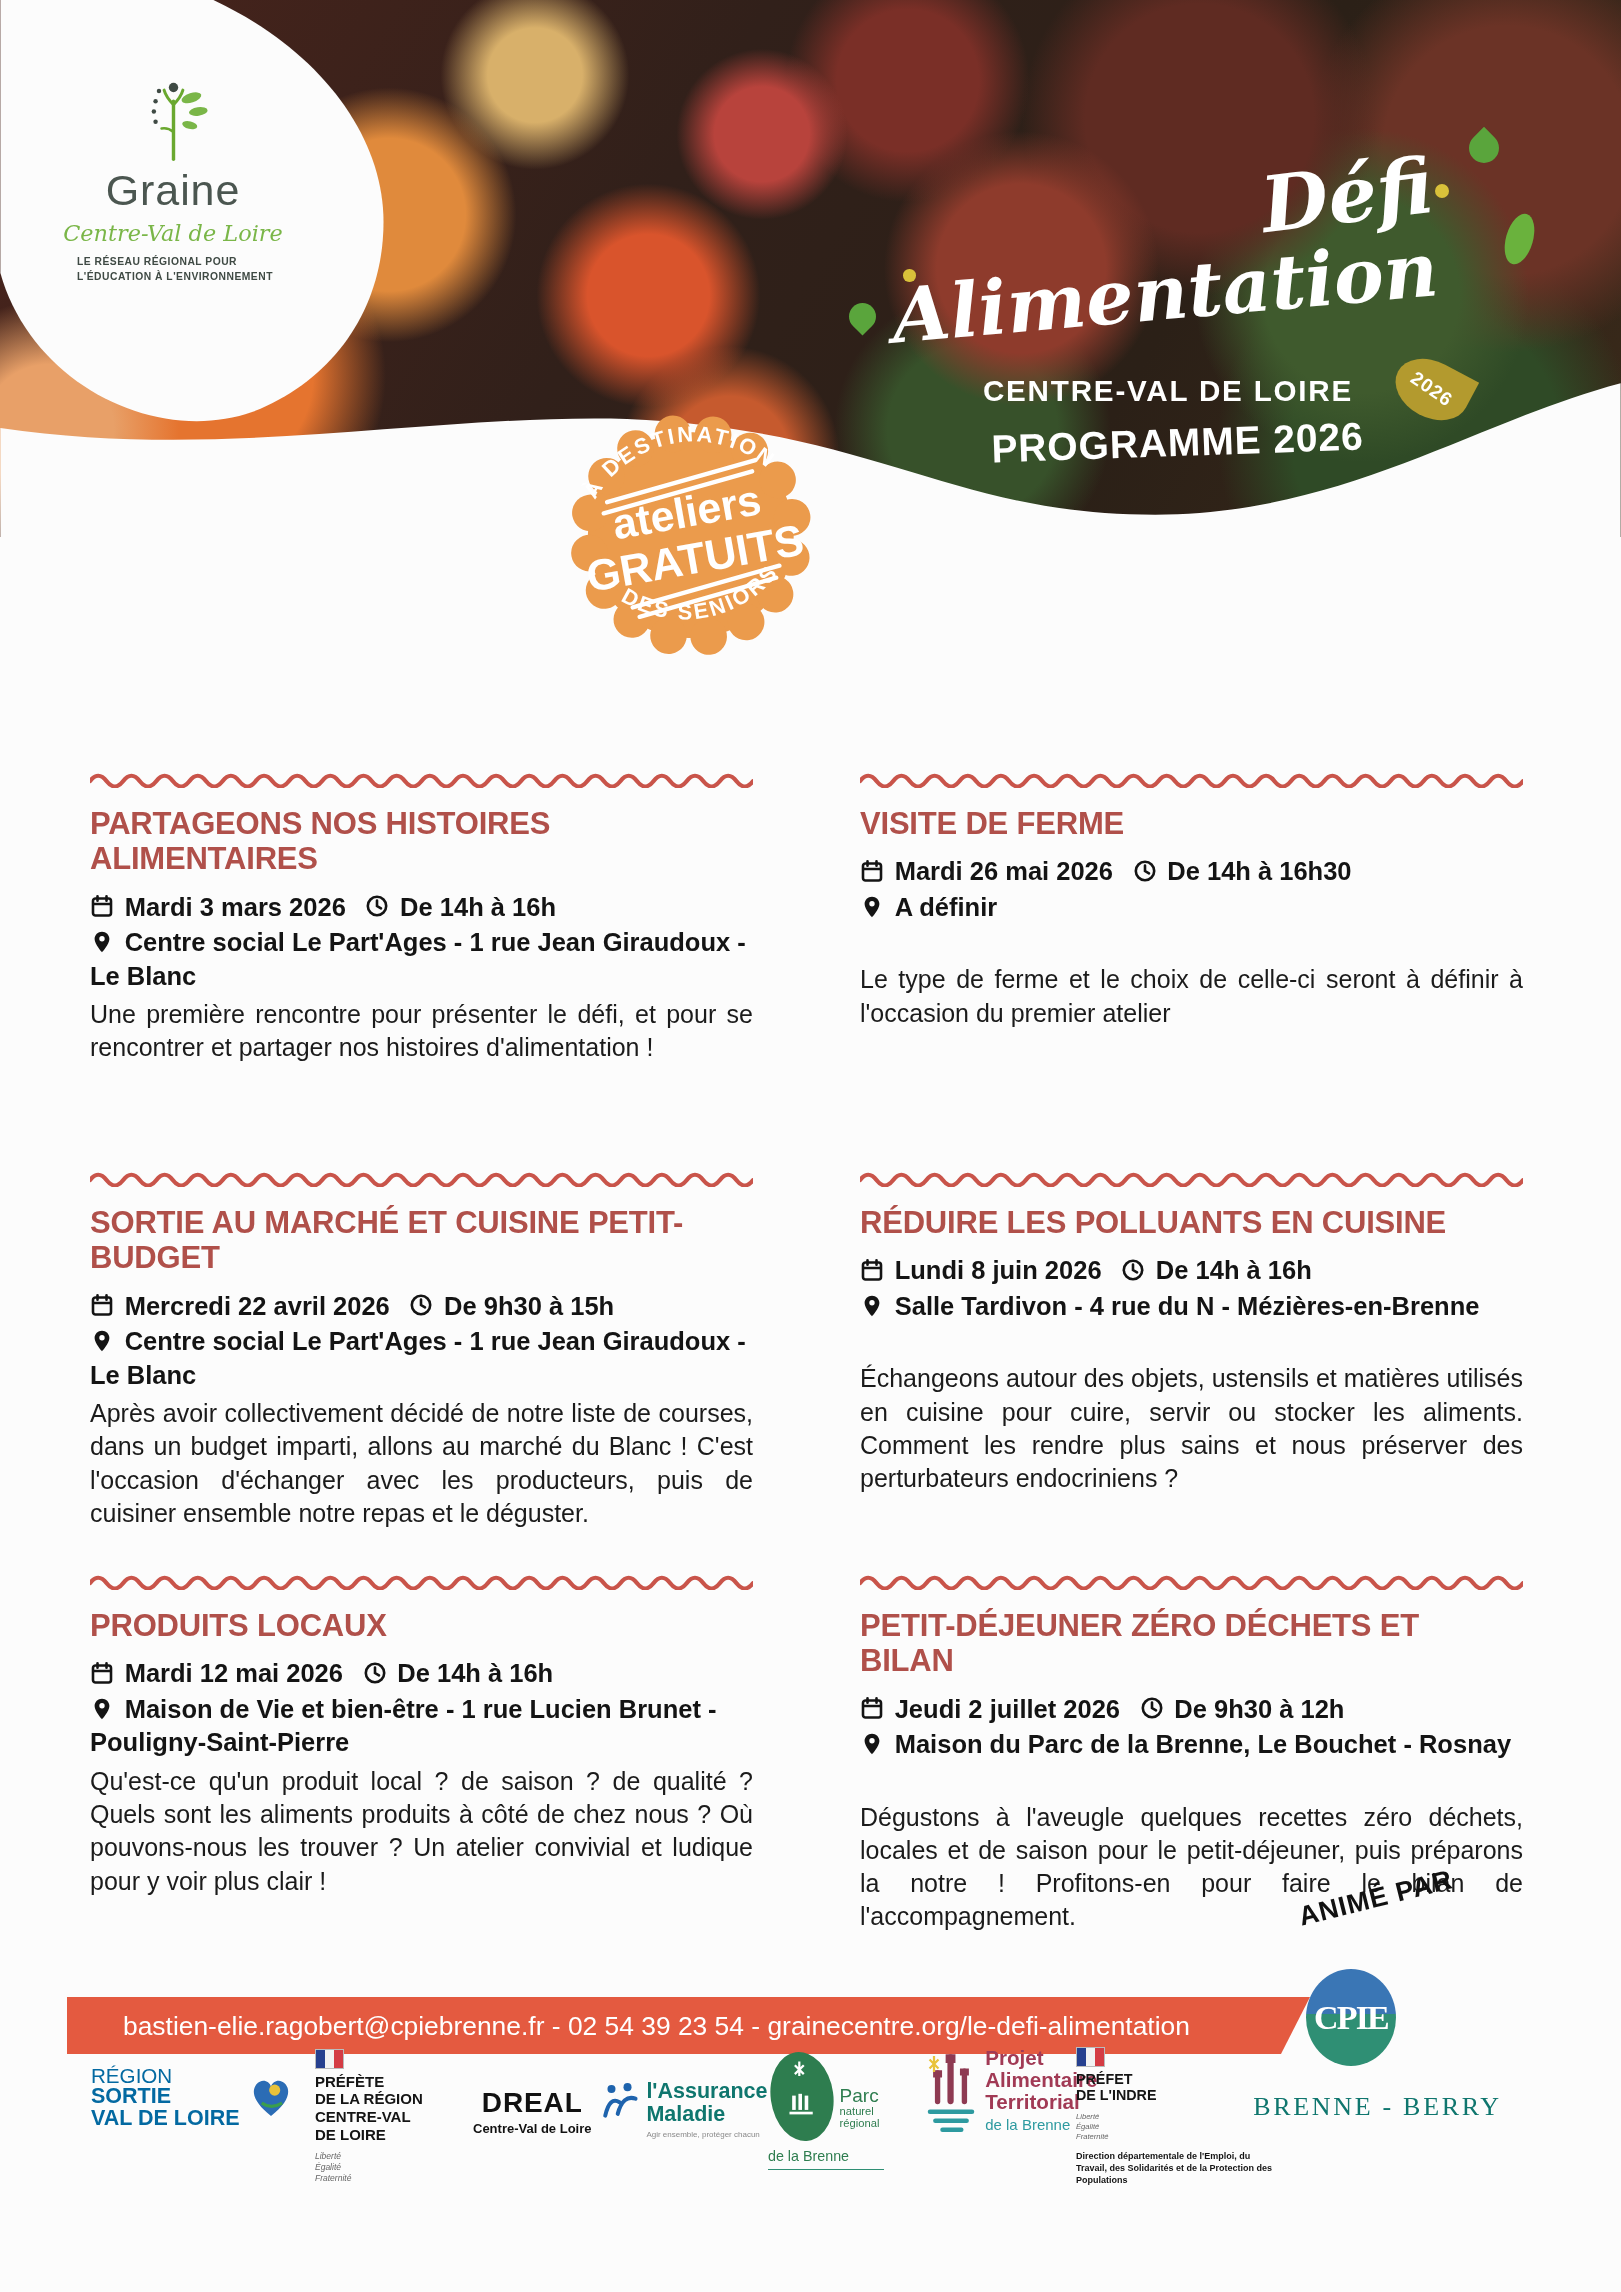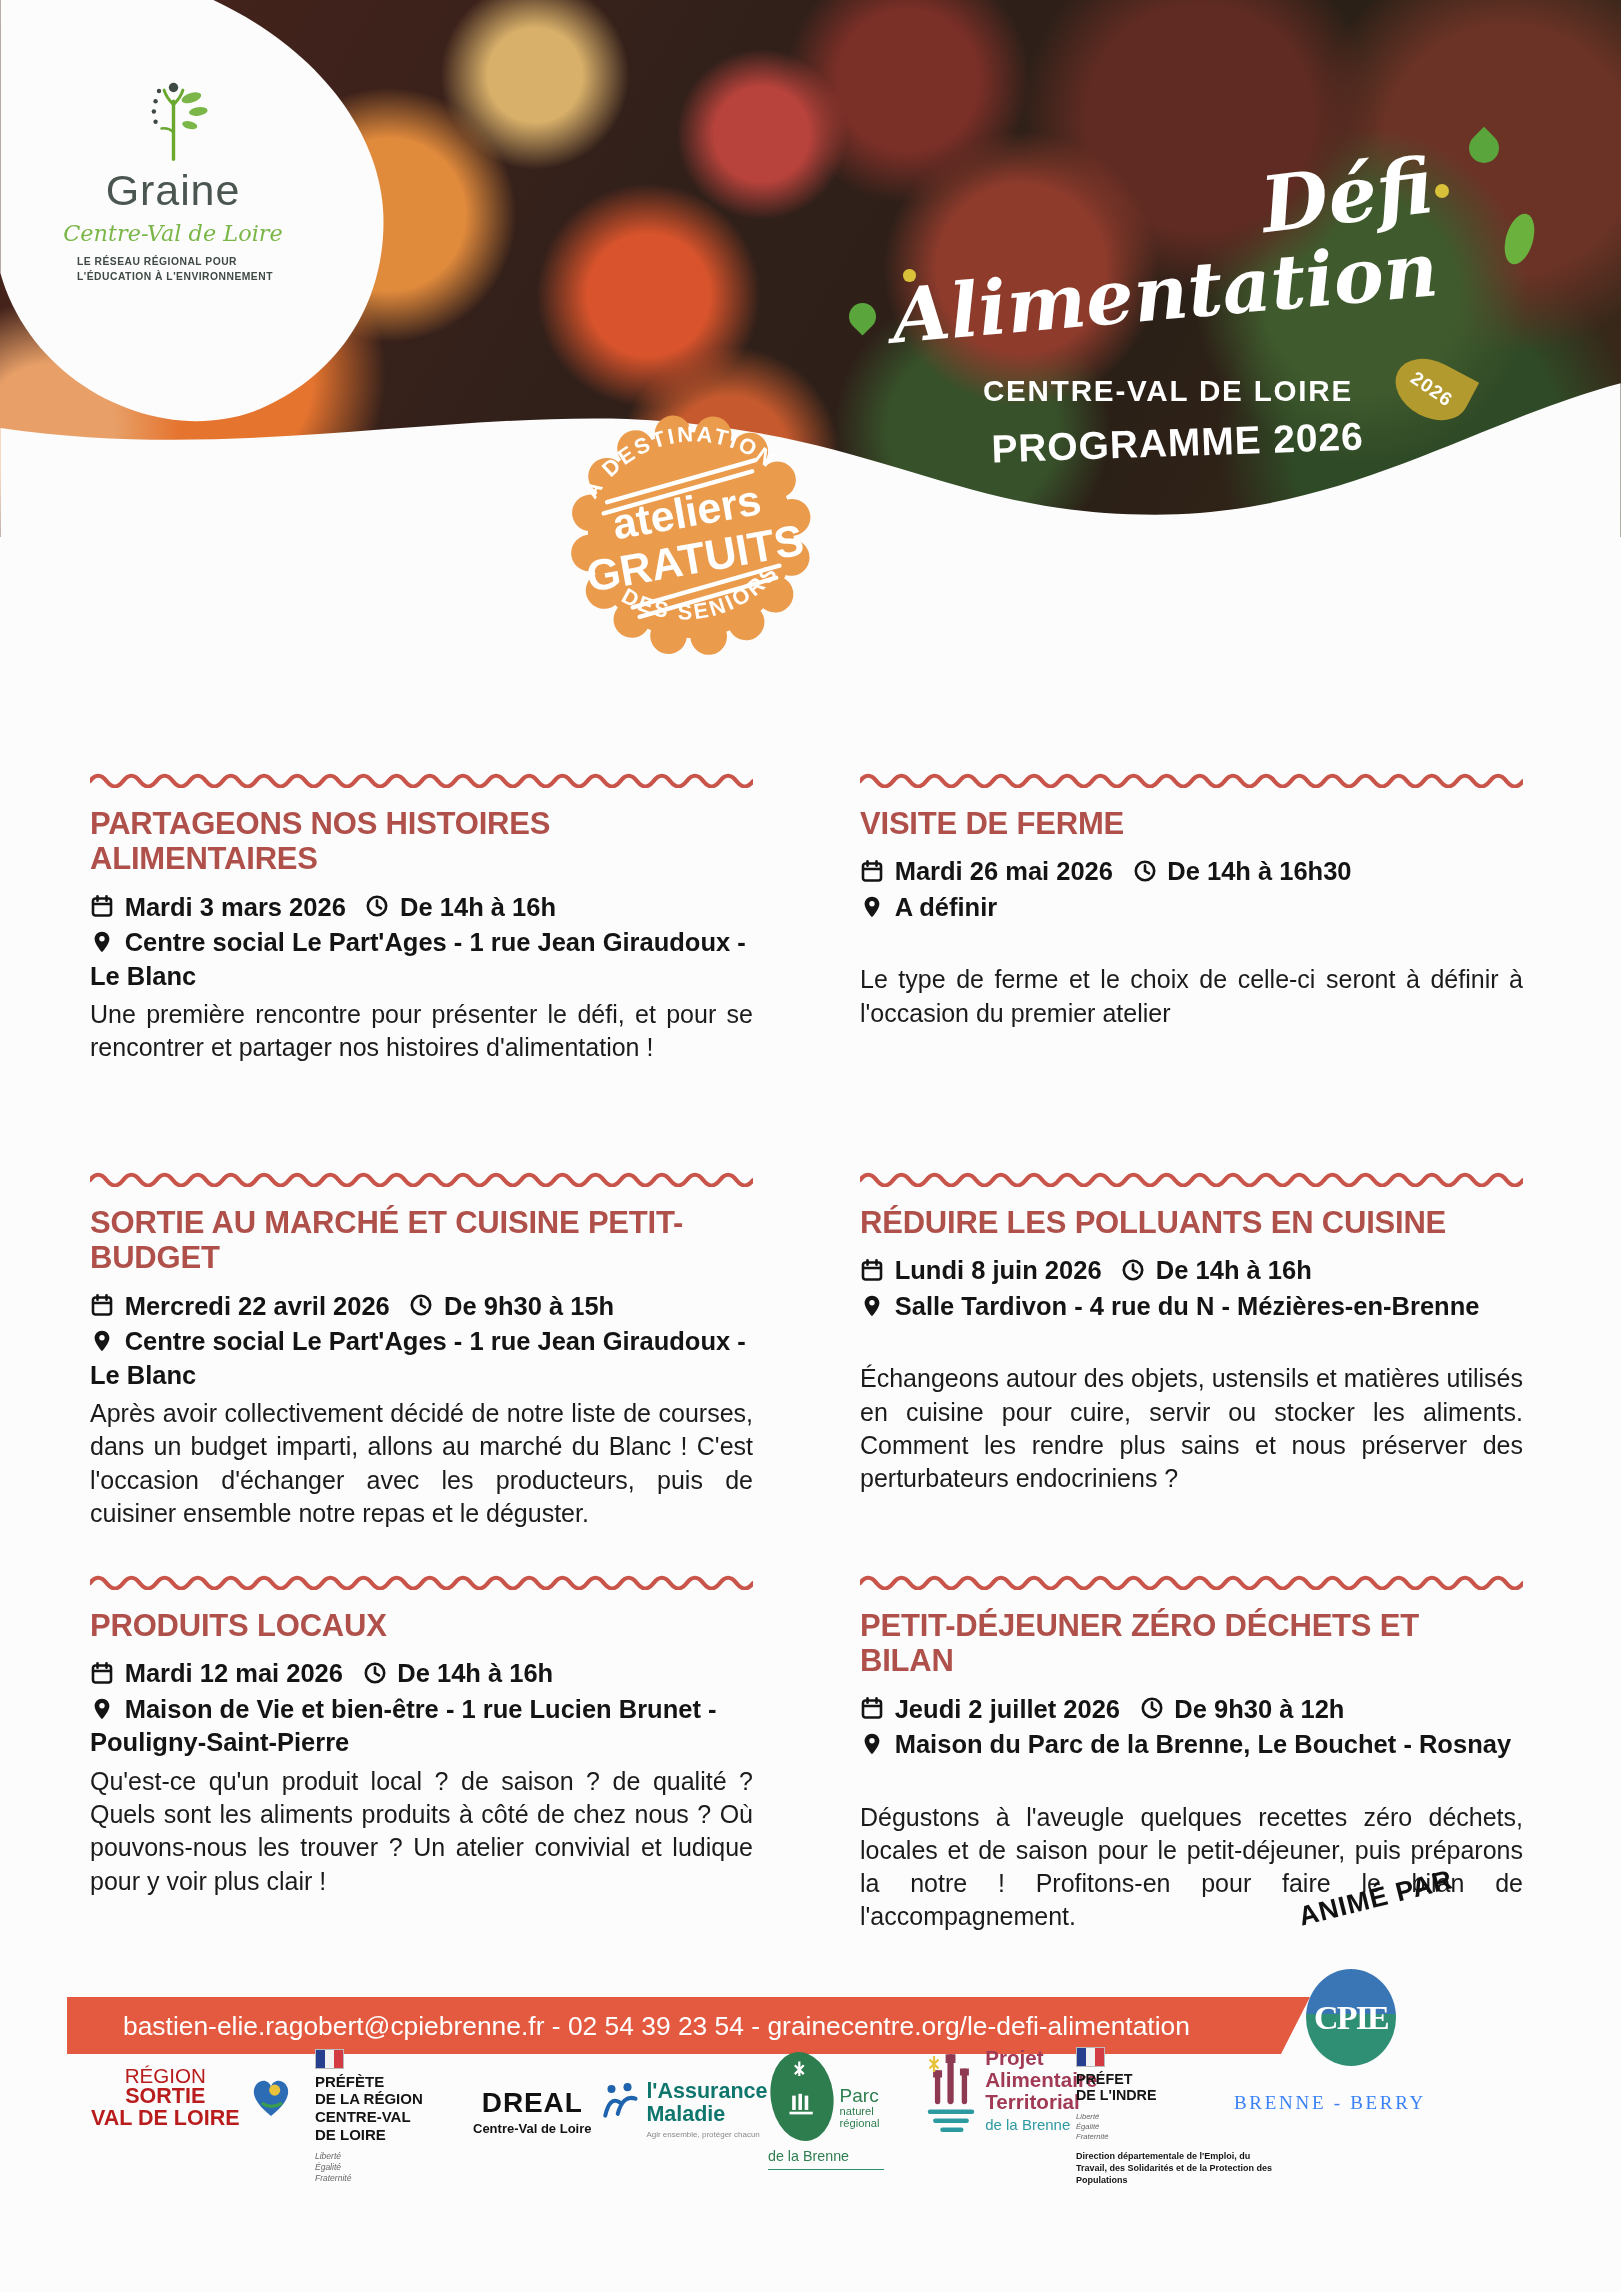--- a/index.html
+++ b/index.html
@@ -64,26 +64,26 @@
     clip-path:polygon(0 0,1184px 0,1205px 56px,0 56px);}
   .band-orange span{display:block;padding-left:56px;line-height:57px;font-size:36px;font-weight:bold;color:#fff;letter-spacing:0.4px;}
   .band-red{position:absolute;left:67px;top:1997px;width:1243px;height:57px;background:#e45a40;
     clip-path:polygon(0 0,1243px 0,1214px 57px,0 57px);}
   .band-red span{display:block;padding-left:56px;line-height:59px;font-size:26.4px;color:#fff;}
   .anime{position:absolute;left:1297px;top:1883px;font-size:27px;font-weight:bold;color:#111;
          letter-spacing:0.9px;transform:rotate(-14deg);}
   .cpie-circle{position:absolute;left:1306px;top:1969px;width:90px;height:97px;border-radius:50%;
     background:linear-gradient(#3a76b5 0 46%,#2f8f74 46% 100%);display:flex;align-items:center;justify-content:center;}
   .cpie-circle span{color:#fff;font-weight:bold;font-size:34px;letter-spacing:-1.8px;font-family:"Liberation Serif",serif;}
-  .cpie-name{position:absolute;left:1234px;top:2092px;width:287px;
-    font-family:"Liberation Serif",serif;font-size:19px;color:#3b82f6;letter-spacing:2.7px;}
+  .cpie-name{position:absolute;left:1234px;top:2092px;width:287px;text-align:center;
+    font-family:"Liberation Serif",serif;font-size:26px;color:#0f766e;letter-spacing:2.7px;}
   
   .partner{position:absolute;}
   .p-region{left:91px;top:2065px;display:flex;align-items:center;gap:7.2px;}
-  .p-region .lines{text-align:center;color:#b91c1c;line-height:1.02;}
+  .p-region .lines{text-align:left;color:#0369a1;line-height:1.02;}
   .p-region .l0{font-size:20.6px;}
   .p-region .l1,.p-region .l2{font-size:21.5px;font-weight:bold;}
   .flag{width:27px;height:18px;background:linear-gradient(90deg,#26408f 0 33%,#f2f2f2 33% 66%,#d43c44 66% 100%);
         border:0.4px solid #bbb;margin-bottom:3.6px;}
   .p-prefete{left:315px;top:2049px;font-size:15px;font-weight:bold;color:#141414;line-height:1.18;}
   .motto{font-size:8.5px;font-style:italic;color:#666;font-weight:normal;line-height:1.35;margin-top:7.2px;}
   .p-dreal{left:473px;top:2087px;text-align:center;color:#111;}
   .p-dreal .big{font-size:28px;font-weight:bold;letter-spacing:0.9px;}
   .p-dreal .sub{font-size:13px;font-weight:bold;margin-top:1.8px;}
   .p-cpam{left:598px;top:2080px;display:flex;align-items:flex-start;gap:5.4px;}

